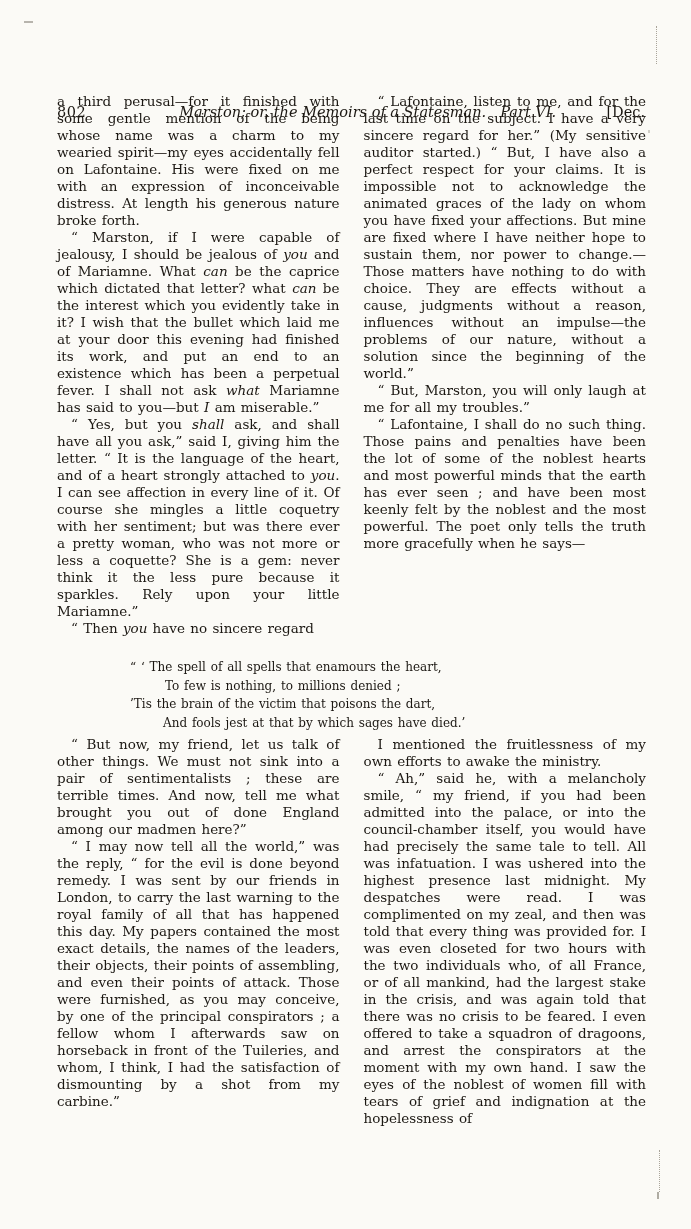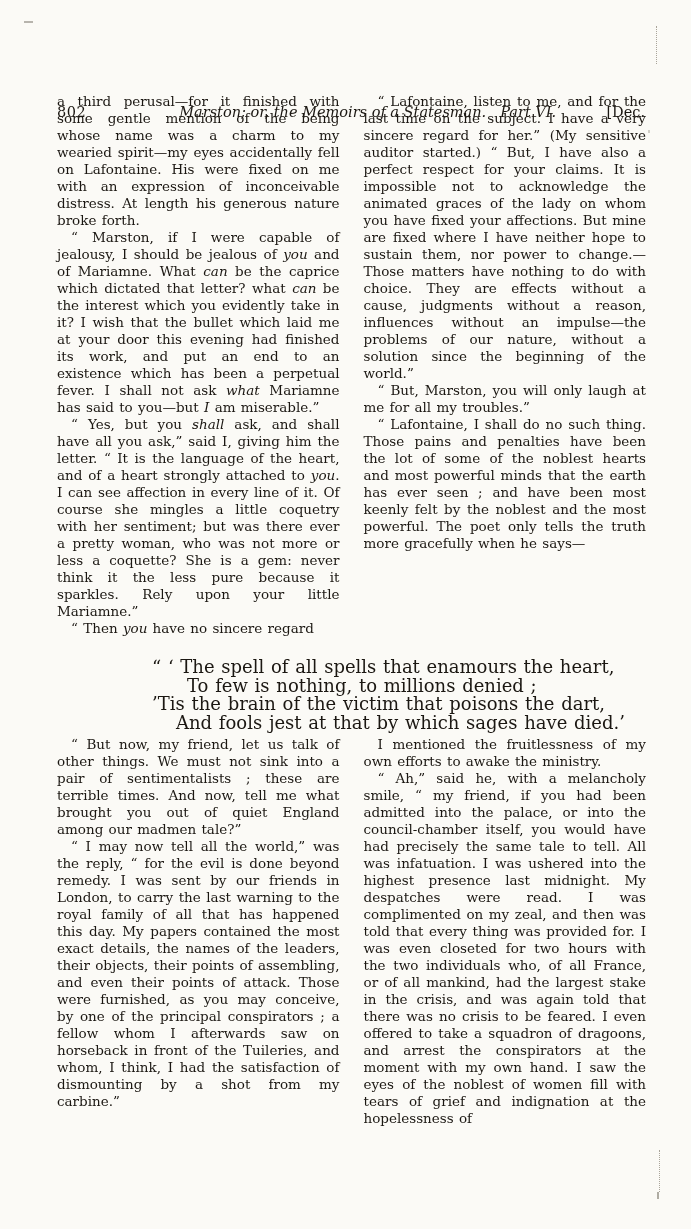--- a/index.html
+++ b/index.html
@@ -35,28 +35,28 @@
     width:287px;
     font-size:13.5px; line-height:17px;
     text-align:justify;
     word-spacing:1px;
   }
   p.para { text-indent:14px; }
   p.para.no-indent { text-indent:0; }
 
   
   .verse {
-    position:absolute; top:658px; left:152px;
-    font-size:18px; line-height:18.6px;
+    position:absolute; top:658px; left:130px;
+    font-size:12px; line-height:18.6px;
     word-spacing:1px;
   }
   .vline { white-space:nowrap; }
   .vline-1 { margin-left:35px; }
   .vline-2 { }
-  .vline-3 { margin-left:24px; }
+  .vline-3 { margin-left:33px; }
 
   
   .artifact { position:absolute; }
   .artifact-dash { top:21px; left:24px; width:9px; height:2px; background:#9a968e; opacity:.7; }
   .artifact-dots-top { top:26px; left:656px; height:38px; width:0; border-left:1px dotted #a9a49a; }
   .artifact-tick-mid { top:130px; left:648px; width:2px; height:3px; background:#b5b0a6; opacity:.6; }
   .artifact-dots-bottom { top:1150px; left:659px; height:42px; width:0; border-left:1px dotted #aaa59b; }
   .artifact-bottom-tick { top:1192px; left:657px; width:2px; height:7px; background:#8f8a80; opacity:.7; }
 </style>
 </head>
@@ -92,21 +92,21 @@
 
   <div class="verse">
       <div class="vline vline-0">“ ‘ The spell of all spells that enamours the heart,</div>
       <div class="vline vline-1">To few is nothing, to millions denied ;</div>
       <div class="vline vline-2">’Tis the brain of the victim that poisons the dart,</div>
       <div class="vline vline-3">And fools jest at that by which sages have died.’</div>
     </div>
 
   <div class="cols cols-bottom">
     <div class="col">
-        <p class="para">“ But now, my friend, let us talk of other things.  We must not sink into a pair of sentimentalists ; these are terrible times.  And now, tell me what brought you out of quiet England among our madmen tale?”</p>
+        <p class="para">“ But now, my friend, let us talk of other things.  We must not sink into a pair of sentimentalists ; these are terrible times.  And now, tell me what brought you out of done England among our madmen here?”</p>
         <p class="para">“ I may now tell all the world,” was the reply, “ for the evil is done beyond remedy.  I was sent by our friends in London, to carry the last warning to the royal family of all that has happened this day.  My papers contained the most exact details, the names of the leaders, their objects, their points of assembling, and even their points of attack.  Those were furnished, as you may conceive, by one of the principal conspirators ; a fellow whom I afterwards saw on horseback in front of the Tuileries, and whom, I think, I had the satisfaction of dismounting by a shot from my carbine.”</p>
       </div>
     <div class="col">
         <p class="para">I mentioned the fruitlessness of my own efforts to awake the ministry.</p>
         <p class="para">“ Ah,” said he, with a melancholy smile, “ my friend, if you had been admitted into the palace, or into the council-chamber itself, you would have had precisely the same tale to tell.  All was infatuation.  I was ushered into the highest presence last midnight.  My despatches were read. I was complimented on my zeal, and then was told that every thing was provided for.  I was even closeted for two hours with the two individuals who, of all France, or of all mankind, had the largest stake in the crisis, and was again told that there was no crisis to be feared.  I even offered to take a squadron of dragoons, and arrest the conspirators at the moment with my own hand.  I saw the eyes of the noblest of women fill with tears of grief and indignation at the hopelessness of</p>
       </div>
   </div>
 
 </div>
 

